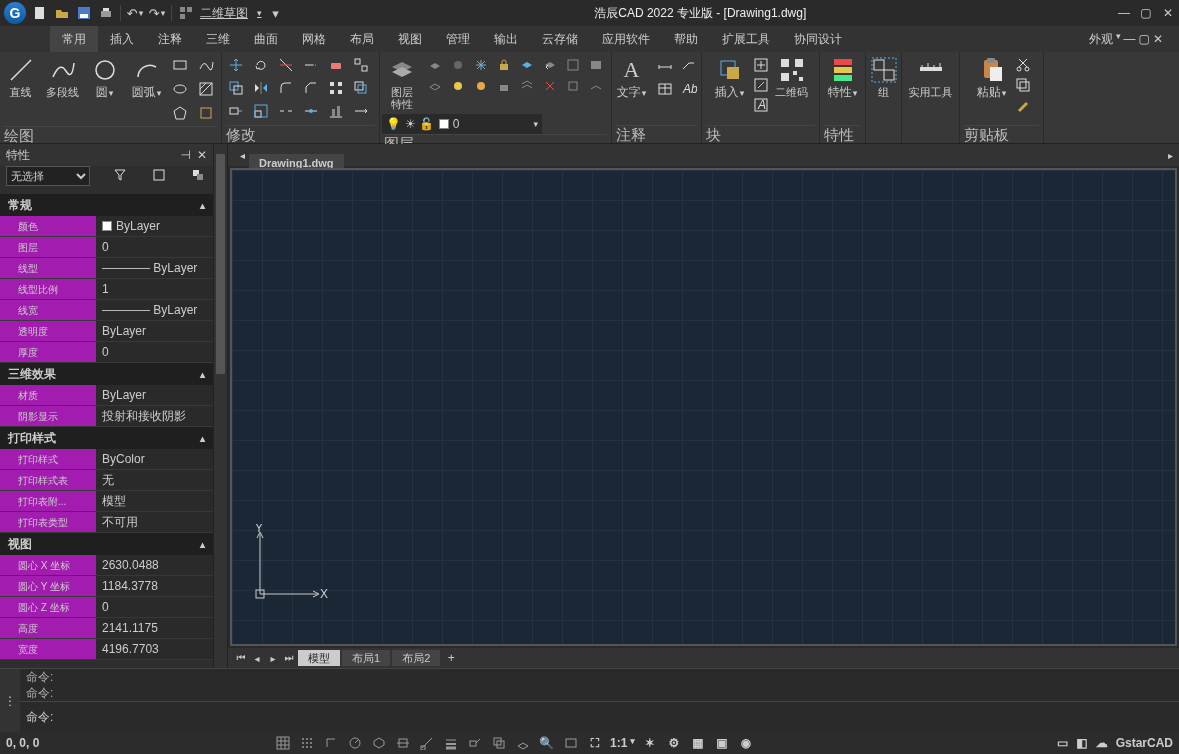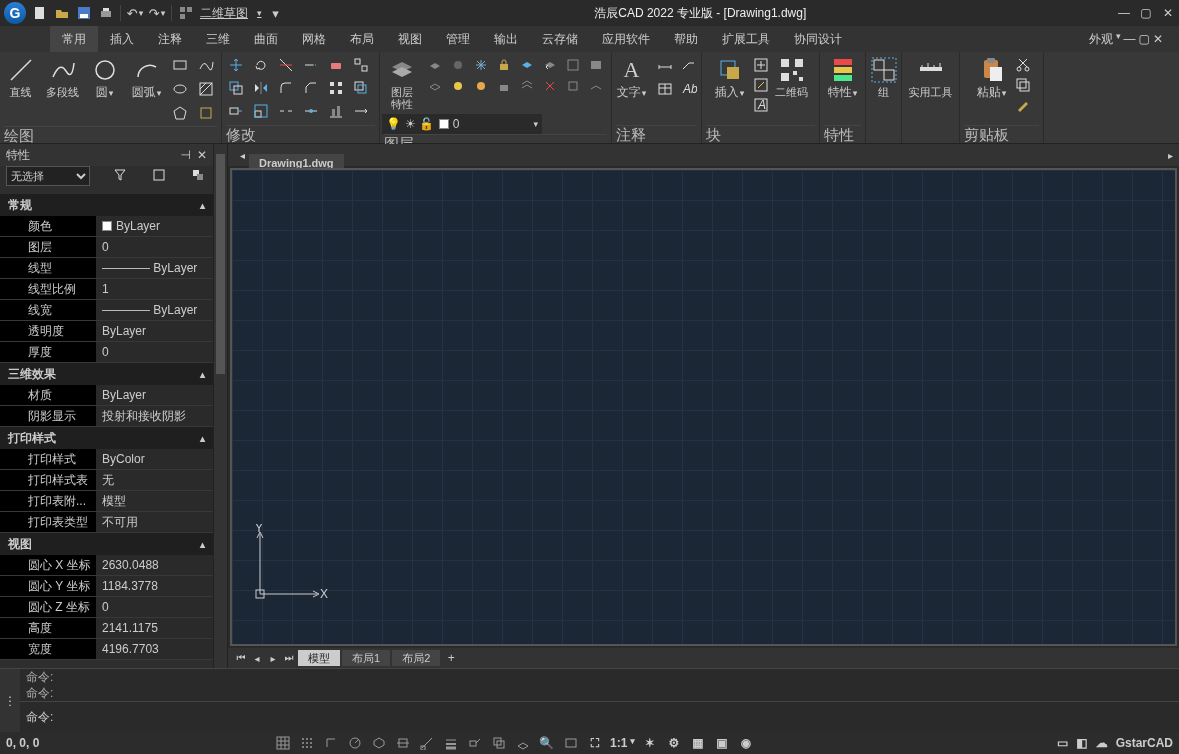--- a/index.html
+++ b/index.html
@@ -33,21 +33,21 @@
   .left-pane{position:absolute;left:0;top:144px;width:228px;bottom:86px;background:#2e2e2e;border-right:1px solid #222;display:flex;}
   .prop-wrap{flex:1;display:flex;flex-direction:column;}
   .prop-head{height:22px;background:#333;display:flex;align-items:center;padding:0 6px;justify-content:space-between;}
   .prop-head .tools{display:flex;gap:6px;}
   .prop-sel{height:28px;display:flex;padding:0 6px;gap:21px;}
   .prop-sel select{flex:1;background:#222;border:1px solid #555;color:#ccc;height:20px;font-size:11px;}
   .prop-sel .tbtn{width:18px;height:18px;display:flex;align-items:center;justify-content:center;}
   .section-hdr{height:22px;background:#1f1f1f;padding:0 8px;display:flex;align-items:center;justify-content:space-between;font-weight:bold;}
   .section-hdr .caret{font-size:10px;}
   .prop-row{display:flex;height:21px;border-bottom:1px solid #383838;}
-  .prop-row .k{width:96px;padding-left:28px;background:#000000;line-height:21px;font-size:12px;}
+  .prop-row .k{width:96px;padding-left:18px;background:#a21caf;line-height:21px;font-size:10px;}
   .prop-row .v{flex:1;padding-left:6px;background:#2a2a2a;line-height:21px;font-size:11px;font-family:Consolas,monospace;display:flex;align-items:center;gap:4px;}
   .prop-row .v .sw{width:10px;height:10px;background:#fff;border:1px solid #888;}
   .prop-scroll{width:14px;background:#333;border-left:1px solid #222;position:relative;}
   .prop-scroll .thumb{position:absolute;left:2px;right:2px;top:10px;height:220px;background:#555;}
   
   .draw-area{position:absolute;left:228px;right:0;top:144px;bottom:86px;background:#2a2a2a;display:flex;flex-direction:column;}
   .doc-tabs{height:22px;background:#333;display:flex;align-items:center;padding-left:12px;position:relative;}
   .doc-tabs .tab{background:#444;height:18px;padding:0 10px;line-height:18px;font-size:11px;font-weight:bold;margin-top:16px;}
   .doc-tabs .arrow{position:absolute;right:6px;font-size:10px;}
   .canvas{flex:1;position:relative;margin:2px;background:#1b2735;border:2px solid #555;overflow:hidden;}

